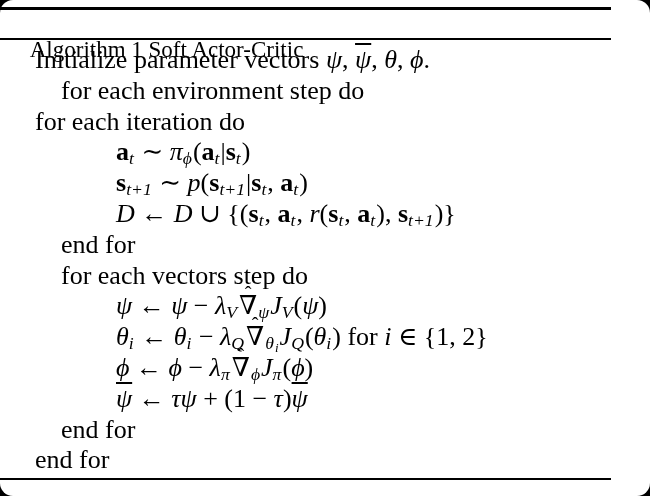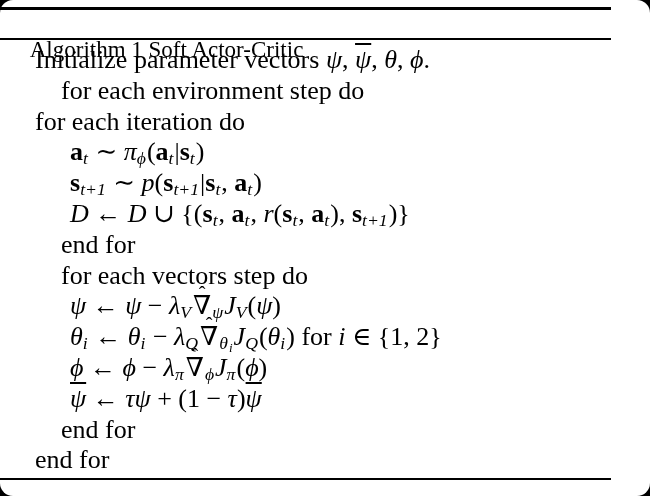--- a/index.html
+++ b/index.html
@@ -46,21 +46,21 @@
     right: 0;
   }
   .line {
     height: 30.8px;
     line-height: 30.8px;
     font-size: 26px;
     white-space: pre;
   }
   .ind1 { padding-left: 35px; }
   .ind2 { padding-left: 61px; }
-  .ind3 { padding-left: 70px; }
+  .ind3 { padding-left: 116px; }
 
   .b   { font-weight: normal; }
   .i   { font-style: italic; }
   .bf  { font-weight: bold; }
   .cal { font-style: italic; font-weight: 500; }
   .bar { text-decoration: overline; }
   .sub  { font-size: 68%; vertical-align: -0.22em; margin-right: 1px; }
   .ssub { font-size: 50%; vertical-align: -0.5em; margin-right: 1px; }
   .hatwrap {
     position: relative;

